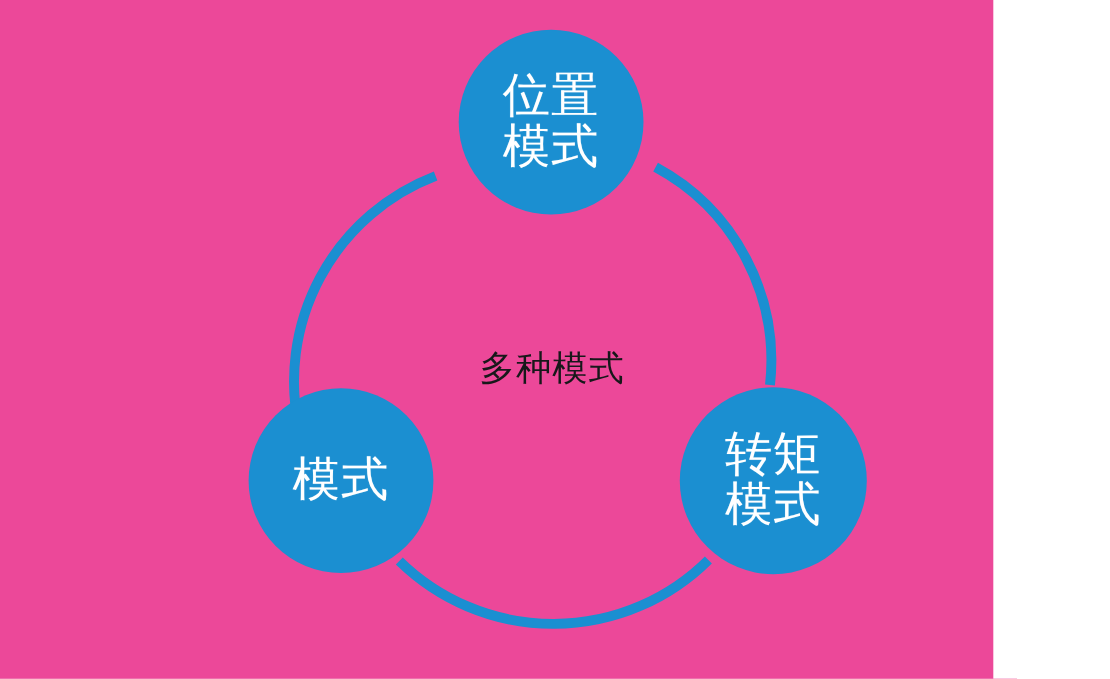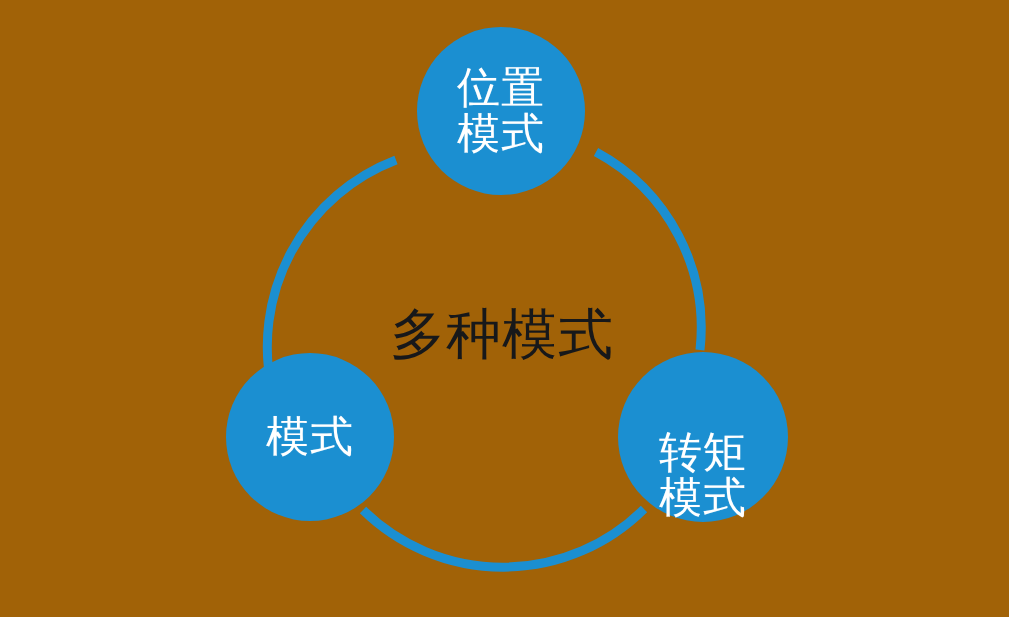--- a/index.html
+++ b/index.html
@@ -8,23 +8,23 @@
     padding: 0;
   }
   body {
     width: 1009px;
     height: 617px;
     overflow: hidden;
     font-family: "DejaVu Sans", "Liberation Sans", sans-serif;
   }
   #diagram-root {
     position: relative;
-    width: 1009px;
+    width: 903px;
     height: 617px;
-    background: #a16207;
+    background: #ec4899;
   }
   #diagram-svg {
     position: absolute;
     left: 0;
     top: 0;
     width: 1009px;
     height: 617px;
     display: block;
   }
   .node-label {
@@ -54,36 +54,35 @@
     left: 226px;
     top: 353px;
     width: 168px;
     height: 168px;
   }
   #label-torque {
     left: 619px;
     top: 353px;
     width: 168px;
     height: 168px;
-    justify-content: flex-end;
   }
   #center-text {
     position: absolute;
     left: 327px;
     top: 280px;
     width: 350px;
     height: 110px;
     display: flex;
     flex-direction: column;
     align-items: center;
     justify-content: center;
     color: #17181a;
     font-family: "DejaVu Sans", "Liberation Sans", sans-serif;
     font-weight: 500;
-    font-size: 55px;
+    font-size: 32px;
     line-height: 1.12;
     letter-spacing: 1px;
     white-space: nowrap;
     pointer-events: none;
   }
   #center-text .ln { display: block; }
 </style>
 </head>
 <body>
 

